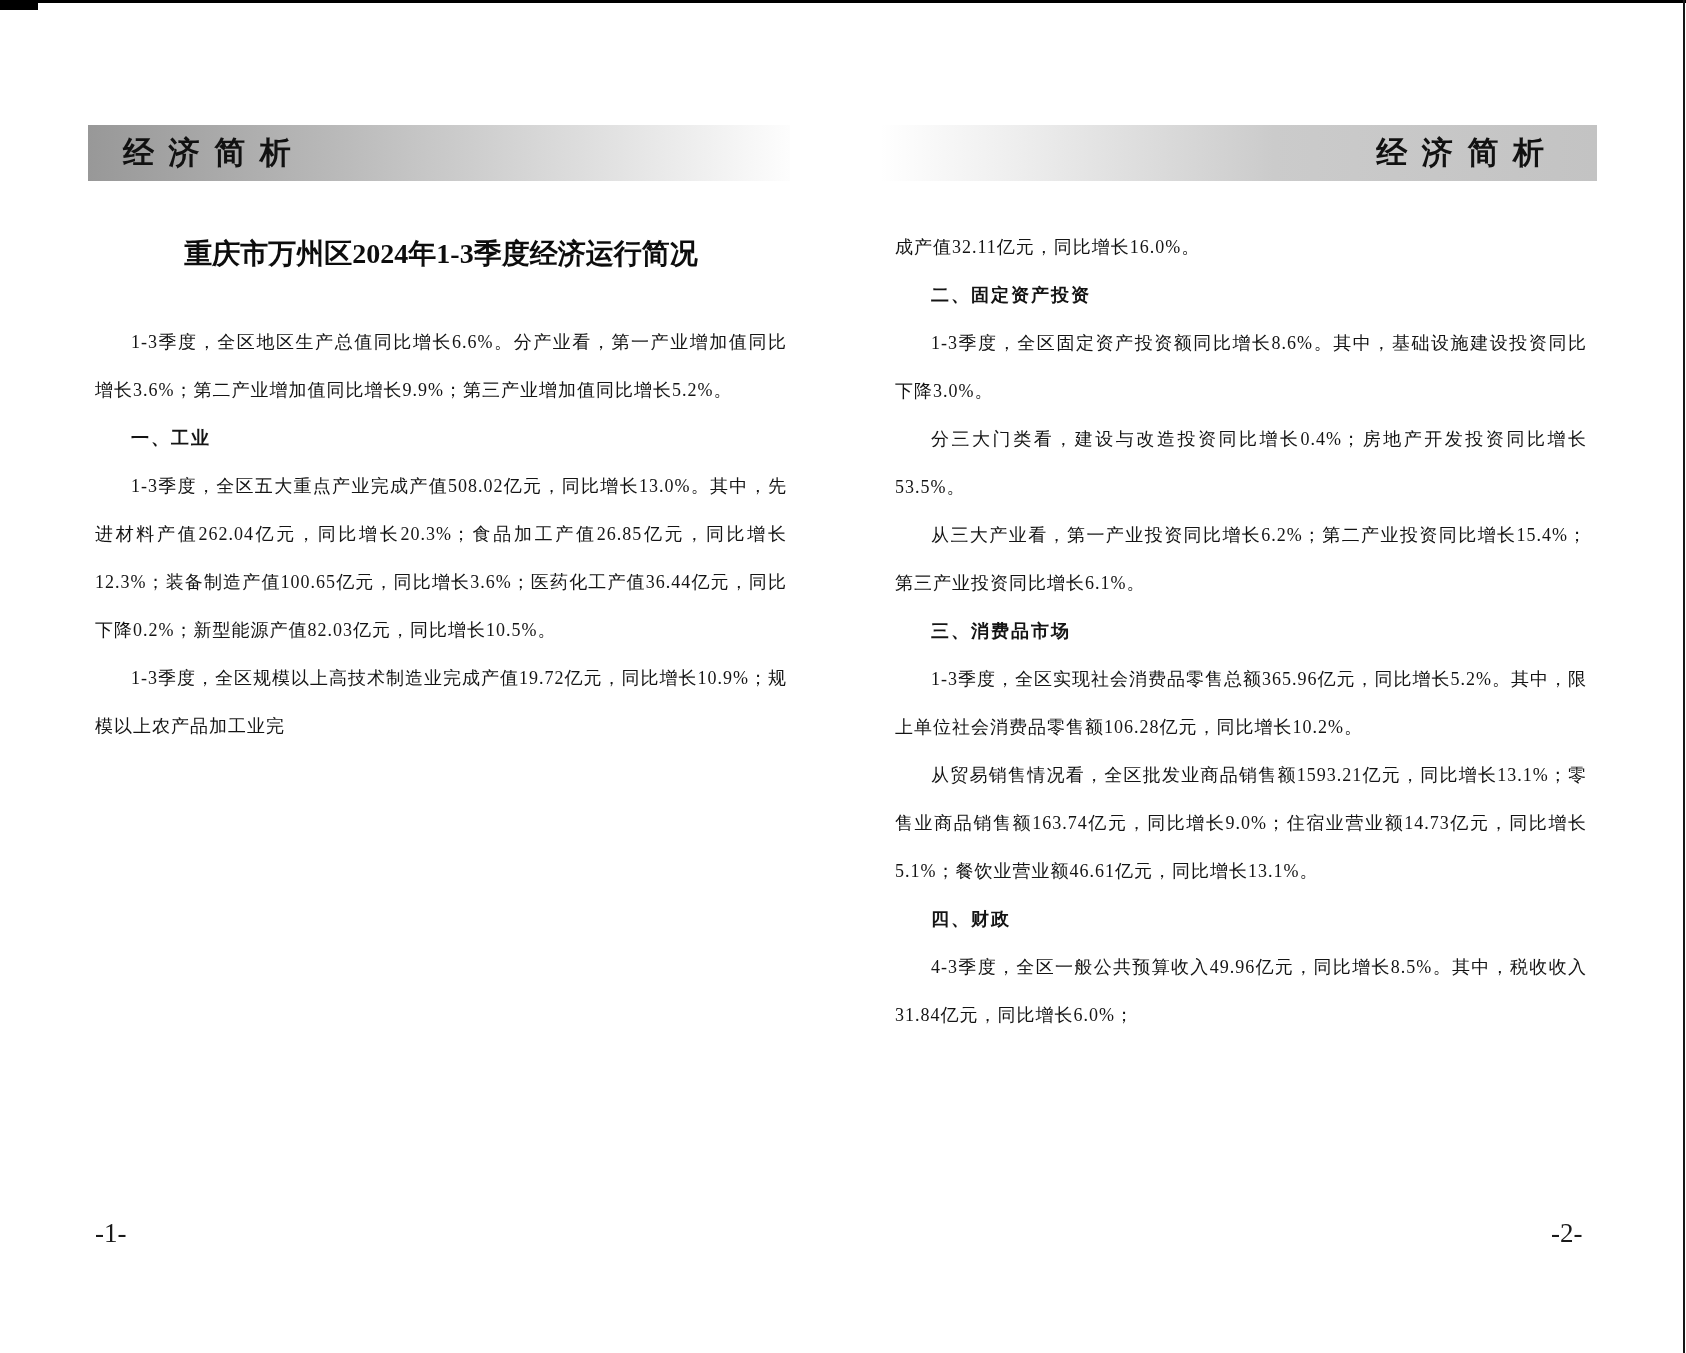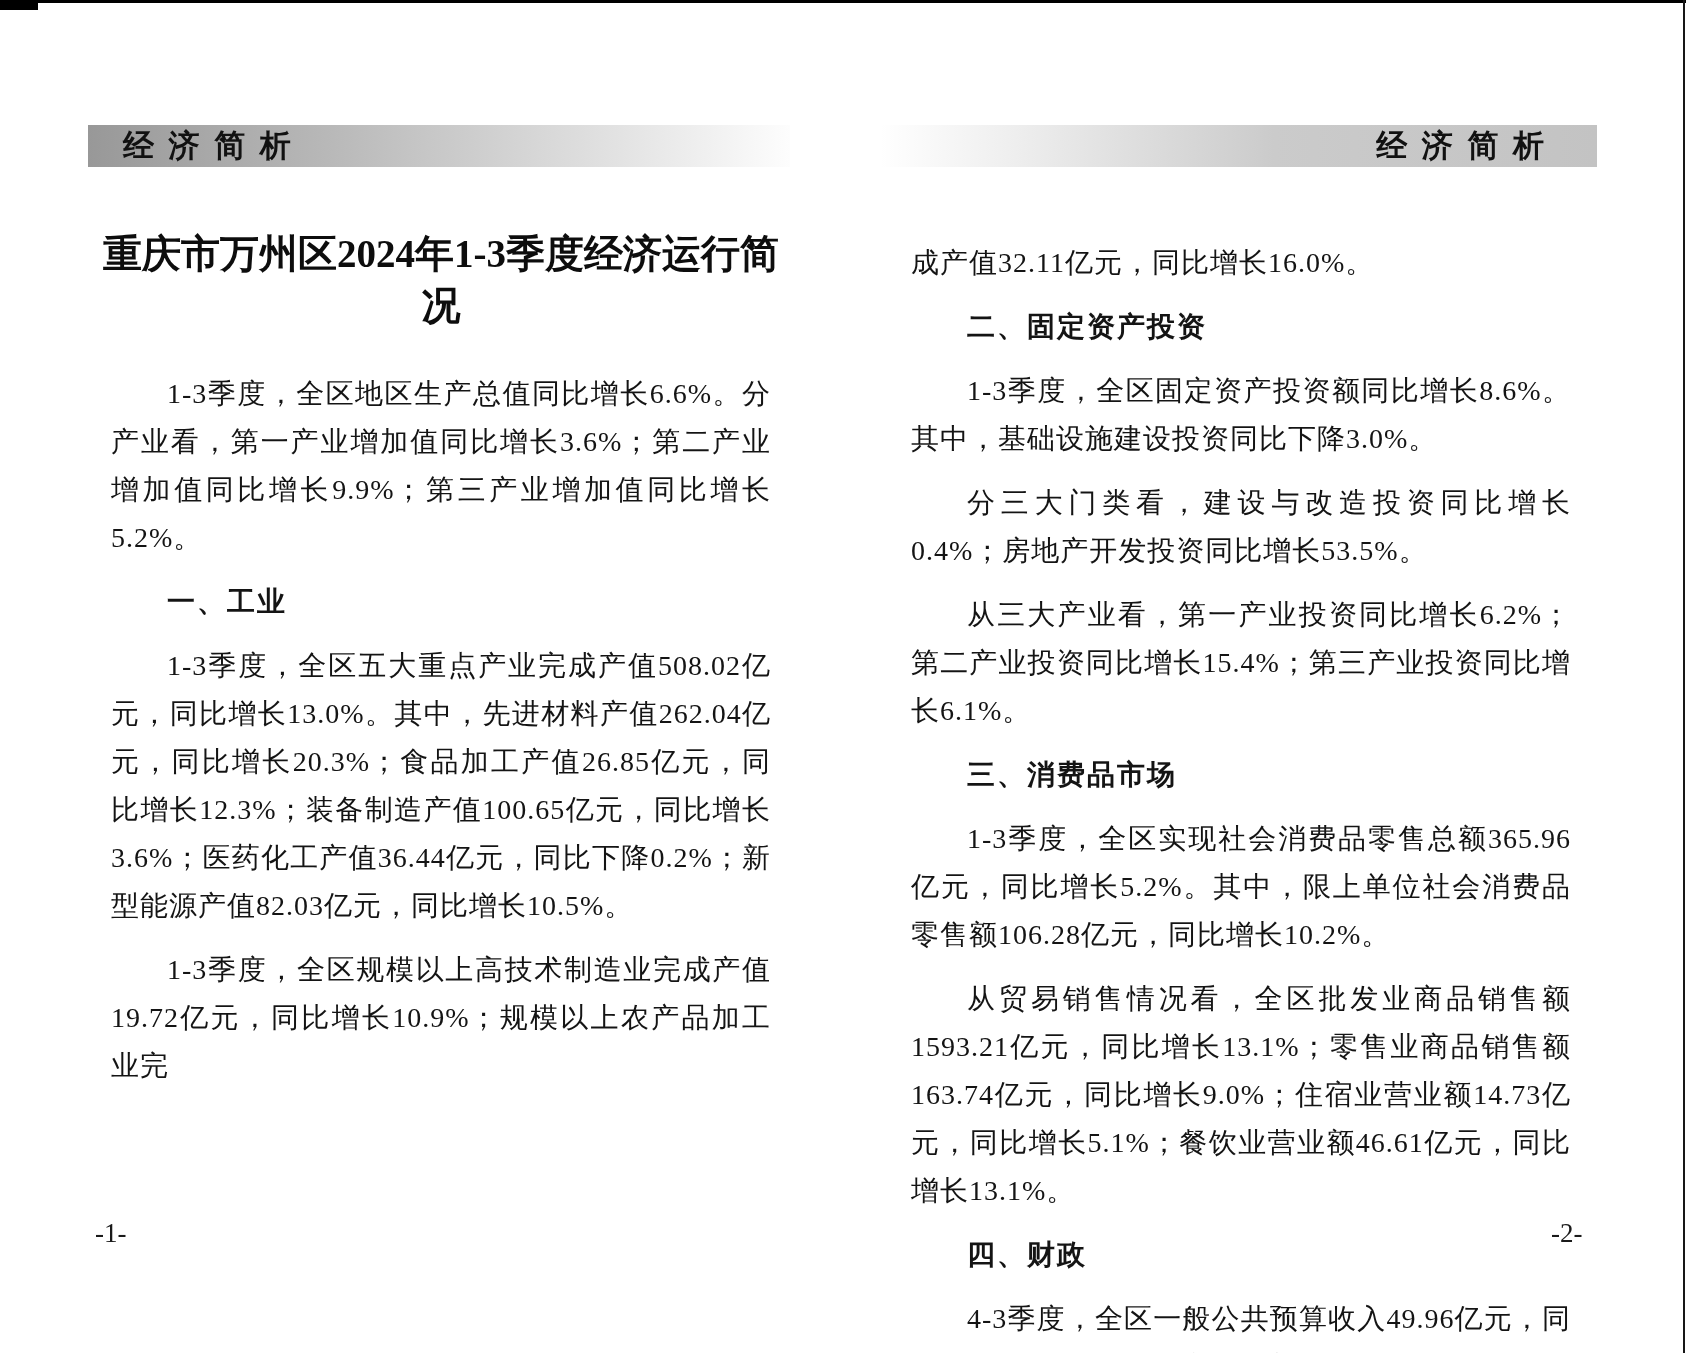--- a/index.html
+++ b/index.html
@@ -21,21 +21,21 @@
     position: absolute; top: 0; left: 0;
     width: 38px; height: 10px; background: #000;
   }
   .right-edge-line {
     position: absolute; top: 0; right: 1px;
     width: 2px; height: 1353px; background: #161616;
   }
 
   
   .band {
-    position: absolute; top: 125px; height: 42px;
+    position: absolute; top: 125px; height: 56px;
     display: flex; align-items: center;
     font-family: "Liberation Sans", "DejaVu Sans", sans-serif;
     font-weight: bold; font-size: 31px; color: #111;
     letter-spacing: 3px;
   }
   .band-left {
     left: 88px; width: 702px;
     background: linear-gradient(to right, #989898 0%, #b9b9b9 35%, #e2e2e2 75%, #fdfdfd 100%);
     padding-left: 35px; box-sizing: border-box;
   }
@@ -46,28 +46,28 @@
   }
 
   
   .col {
     position: absolute; width: 692px;
   }
   .col-left { left: 95px; top: 228px; }
   .col-right { left: 895px; top: 223px; }
 
   .doc-title {
-    font-weight: bold; font-size: 39px; line-height: 52px;
+    font-weight: bold; font-size: 28px; line-height: 52px;
     text-align: center; letter-spacing: 0px;
     margin: 0 0 38px 0; color: #0d0d0d;
     font-family: "Liberation Serif", "DejaVu Serif", serif;
   }
 
   .col p {
-    margin: 16px; font-size: 28px; line-height: 48px;
+    margin: 0; font-size: 18px; line-height: 48px;
     text-align: justify; letter-spacing: 1px;
   }
   .col p.body { text-indent: 2em; }
   .col p.continuation { text-indent: 0; }
   .col p.heading {
     text-indent: 2em; font-weight: bold;
     font-family: "Liberation Sans", "DejaVu Sans", sans-serif;
     letter-spacing: 2px;
   }
 

